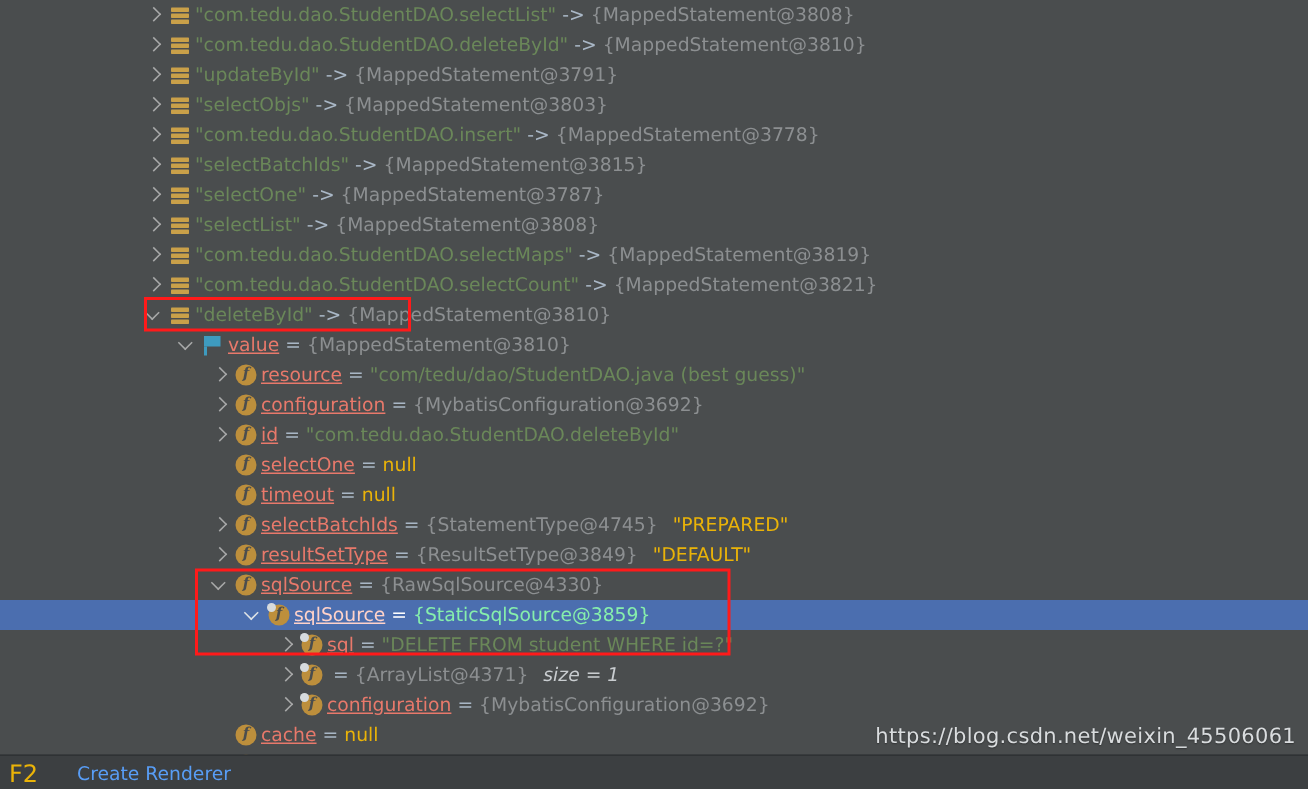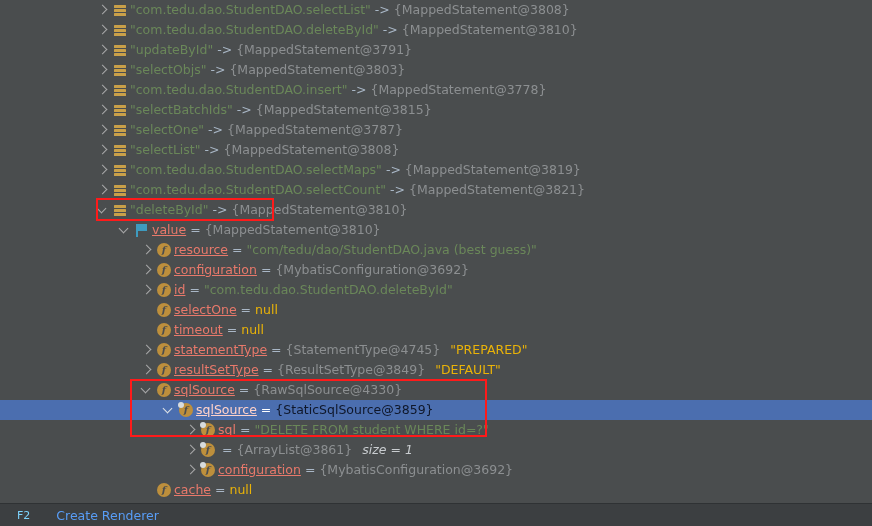--- a/index.html
+++ b/index.html
@@ -65,40 +65,40 @@
   
   .t{flex:0 0 auto;}
   .k-str{color:#6a8759;}
   .k-fld{color:#e8796b;text-decoration:underline;}
   .k-op{color:#a9b7c6;}
   .k-ref{color:#8c8f91;}
   .k-lit{color:#eab308;}
   .k-val{color:#c9cdd0;font-style:italic;}
   .sp{width:4px;flex:0 0 auto;}
   .row.sel .k-fld{color:#ffd2c9;}
-  .row.sel .k-ref{color:#0f172a;}
+  .row.sel .k-ref{color:#86efac;}
   .row.sel .k-op,.row.sel .k-lit,.row.sel .k-val{color:#ffffff;}
 
   
   .redbox{position:absolute;border:2.5px solid #ff1a1a;box-sizing:border-box;pointer-events:none;}
 
   
   #watermark{
     position:absolute;right:8px;bottom:27px;color:#d9dcde;font-size:14px;
     font-family:"DejaVu Sans","Liberation Sans",sans-serif;letter-spacing:.2px;
     text-shadow:0 1px 1px rgba(0,0,0,.35);
   }
 
   
   #statusbar{
     position:absolute;left:0;bottom:0;width:872px;height:22px;
     background:#3c3f41;border-top:1px solid #2f3234;
     display:flex;align-items:center;
   }
-  #statusbar .f2{color:#7dd3fc;font-size:11px;margin-left:17px;}
+  #statusbar .f2{color:#eab308;font-size:16px;margin-left:6px;}
   #statusbar .act{color:#589df6;font-size:12.5px;margin-left:26px;cursor:pointer;}
 </style>
 </head>
 <body>
 
 <div id="app">
 
   <div id="tree">
       <div class="row">
         <div class="indent" style="width: 96px;"></div>
@@ -374,21 +374,21 @@
         <span class="sp"></span>
       </div>
       <div class="row">
         <div class="indent" style="width: 140px;"></div>
         <div class="chev">
           <i></i>
         </div>
         <div class="ico field">
           <span>f</span>
         </div>
-        <span class="t k-fld">statementType</span>
+        <span class="t k-fld">selectBatchIds</span>
         <span class="sp"></span>
         <span class="t k-op">=</span>
         <span class="sp"></span>
         <span class="t k-ref">{StatementType@4745}</span>
         <span class="sp"></span>
         <span class="sp" style="width: 6px;"></span>
         <span class="t k-lit">"PREPARED"</span>
         <span class="sp"></span>
       </div>
       <div class="row">
@@ -458,21 +458,21 @@
         <div class="indent" style="width: 184px;"></div>
         <div class="chev">
           <i></i>
         </div>
         <div class="ico field hl">
           <span>f</span>
         </div>
         <span class="sp"></span>
         <span class="t k-op">=</span>
         <span class="sp"></span>
-        <span class="t k-ref">{ArrayList@3861}</span>
+        <span class="t k-ref">{ArrayList@4371}</span>
         <span class="sp"></span>
         <span class="sp" style="width: 6px;"></span>
         <span class="t k-val">size = 1</span>
         <span class="sp"></span>
       </div>
       <div class="row">
         <div class="indent" style="width: 184px;"></div>
         <div class="chev">
           <i></i>
         </div>
@@ -506,19 +506,20 @@
           <span>f</span>
         </div>
       </div>
     </div>
 
   <div id="annotations">
       <div class="redbox" style="left: 96px; top: 198px; width: 178px; height: 23px; border-color: rgb(255, 26, 26);"></div>
       <div class="redbox" style="left: 130px; top: 379px; width: 357px; height: 58px; border-color: rgb(255, 26, 26);"></div>
     </div>
 
+  <div id="watermark">https://blog.csdn.net/weixin_45506061</div>
 
   <div id="statusbar">
     <span class="f2">F2</span>
     <span class="act">Create Renderer</span>
   </div>
 
 </div>
 
 </body></html>

